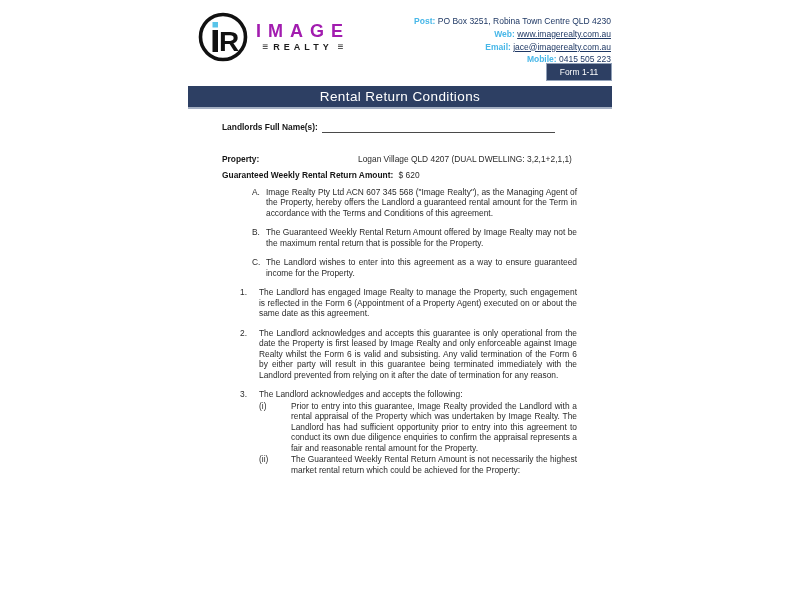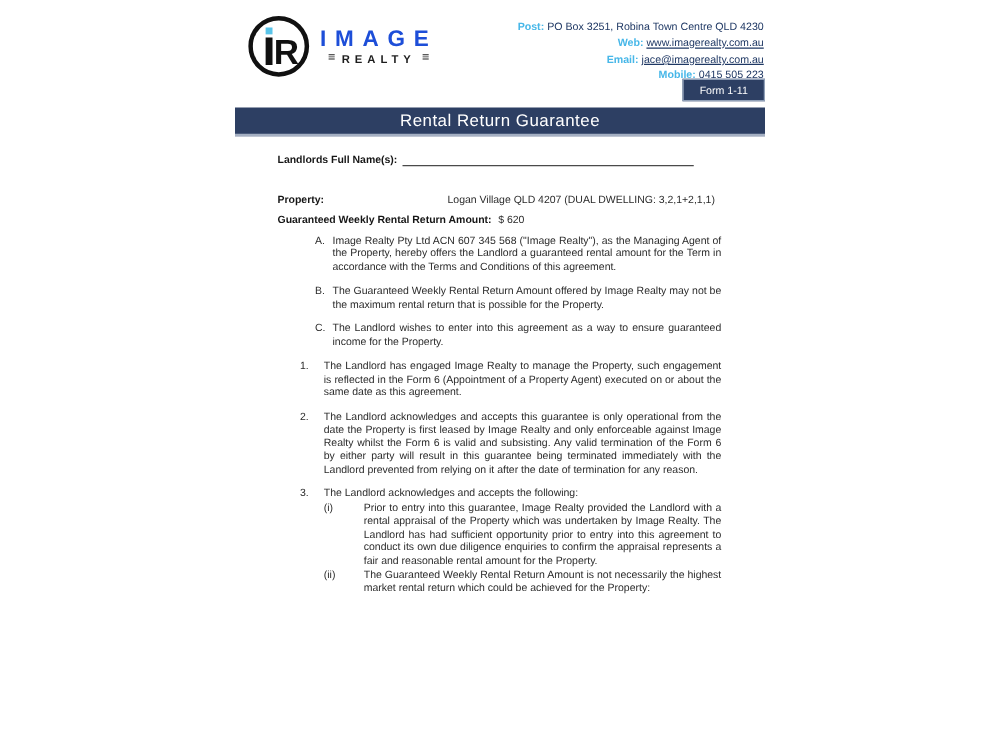--- a/index.html
+++ b/index.html
@@ -4,21 +4,21 @@
 <style>
   html,body{margin:0;padding:0;background:#ffffff;}
   .page{
     position:relative;width:800px;height:600px;background:#ffffff;overflow:hidden;
     font-family:"Liberation Sans",sans-serif;color:#2e2e2e;
   }
   
   .logo{position:absolute;left:197px;top:11px;display:flex;align-items:center;}
   .logo-mark{width:52px;height:52px;flex-shrink:0;}
   .logo-text{margin-left:7px;display:flex;flex-direction:column;align-items:center;}
-  .logo-image{font-size:18px;font-weight:700;letter-spacing:7px;color:#1d4ed8;line-height:18px;}
+  .logo-image{font-size:18px;font-weight:700;letter-spacing:7px;color:#a21caf;line-height:18px;}
   .logo-realty{display:flex;align-items:center;gap:5px;margin-top:2px;
     font-size:9px;font-weight:700;letter-spacing:4px;color:#1d1d1d;line-height:10px;}
   .logo-lines{font-size:10px;letter-spacing:0;color:#1d1d1d;}
   
   .contact{position:absolute;right:189px;top:15px;text-align:right;
     font-size:8.5px;line-height:12.8px;color:#1f3864;}
   .c-label{color:#47b7e8;font-weight:700;}
   .c-link{text-decoration:underline;color:#1f3864;cursor:pointer;}
   
   .form-badge{position:absolute;left:546px;top:63px;width:66px;box-sizing:border-box;
@@ -90,21 +90,21 @@
     </div>
     <div>
       <span class="c-label">Mobile:</span>
       <span>0415 505 223</span>
     </div>
   </div>
 
   <div class="form-badge">Form 1-11</div>
 
   <div class="banner">
-    <span>Rental Return Guarantee</span>
+    <span>Rental Return Conditions</span>
   </div>
 
   <div class="doc">
 
     <div class="name-row">
       <span class="bold">Landlords Full Name(s):</span>
       <span class="name-line"></span>
     </div>
 
     <div class="prop-row">

